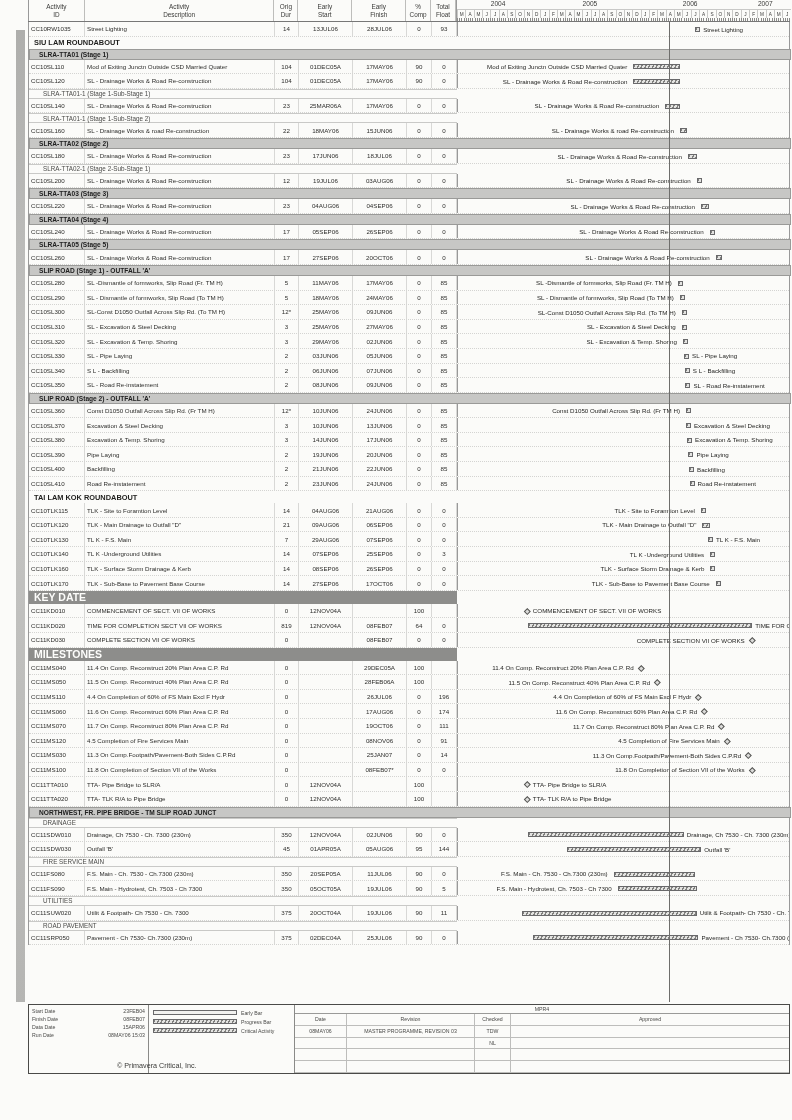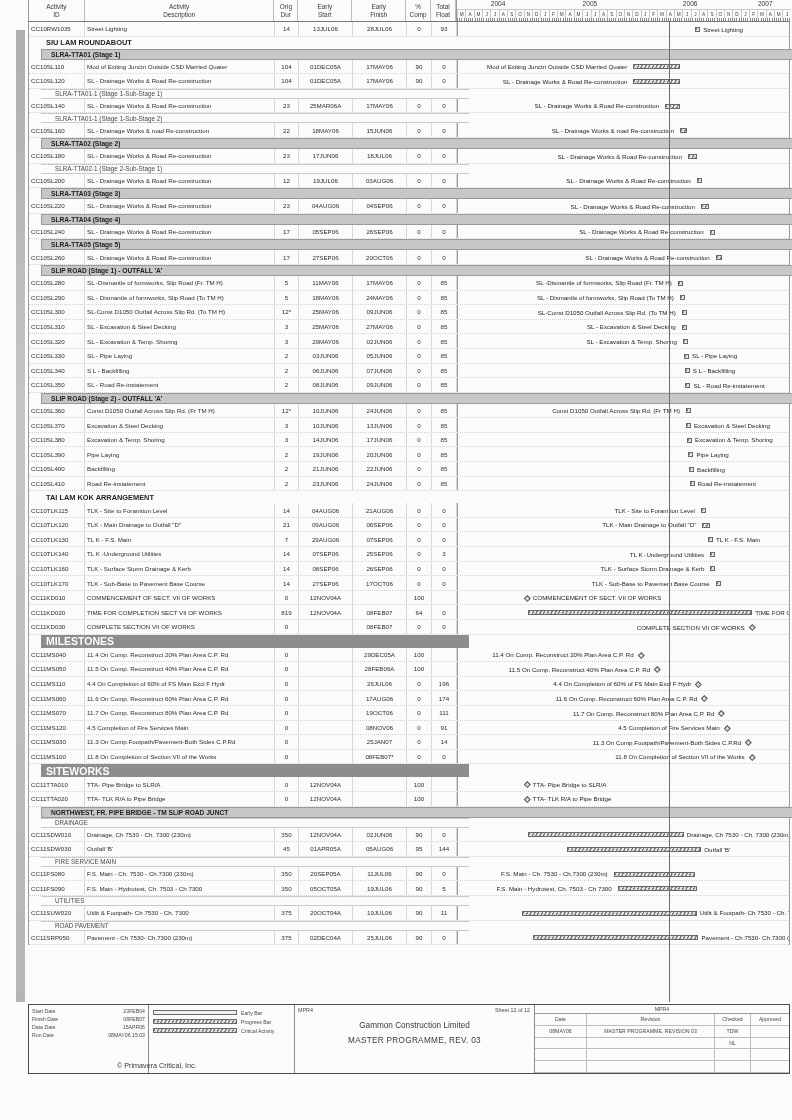--- a/index.html
+++ b/index.html
@@ -25,21 +25,21 @@
   .row{position:relative;display:flex;box-sizing:border-box;}
   .r-act{height:14.6px;border-bottom:1px dotted #d4d4d2;}
   .r-group{height:12px;} .r-stage{height:11px;} .r-sub{height:10px;}
   .r-major{height:20px;} .r-section{height:13px;}
   .tpart{width:428px;display:flex;box-sizing:border-box;height:100%;}
   .cell{box-sizing:border-box;border-right:1px solid #d8d8d6;display:flex;align-items:center;
     font-size:6.2px;color:#2e2e2c;overflow:hidden;white-space:nowrap;padding:0 2px;height:100%;}
   .c-center{justify-content:center;}
   .gpart{position:relative;width:334px;border-left:1px solid #999;box-sizing:border-box;height:100%;overflow:hidden;}
   
-  .band{position:absolute;top:0;bottom:0;left:12px;display:flex;align-items:center;box-sizing:border-box;z-index:2;}
+  .band{position:absolute;top:0;bottom:0;left:0;display:flex;align-items:center;box-sizing:border-box;z-index:2;}
   .b-group{width:428px;font-weight:bold;font-size:7.4px;padding-left:5px;color:#1e1e1c;}
   .b-stage{width:762px;background:#c7c7c5;border:0.5px solid #9a9a98;font-weight:bold;font-size:6.6px;padding-left:9px;color:#222;}
   .b-sub{width:428px;font-size:6.3px;color:#4a4a48;padding-left:14px;border-top:0.5px solid #c9c9c7;border-bottom:0.5px solid #c9c9c7;}
   .b-major{width:585px;background:#97979b;background:#949492;color:#fdfdfb;font-weight:bold;font-size:13.5px;padding-left:5px;letter-spacing:.2px;}
   .b-section{width:428px;background:#8d8d8b;color:#fdfdfb;font-weight:bold;font-size:10.5px;padding-left:5px;}
   
   .gbar{position:absolute;height:5px;box-sizing:border-box;border:0.5px solid #69696b;
     background:repeating-linear-gradient(115deg,#7f7f7d 0 1.4px,#e3e3e1 1.4px 3.4px);}
   .gms{position:absolute;width:4.6px;height:4.6px;border:0.8px solid #555553;background:#dcdcda;
     transform:rotate(45deg);box-sizing:border-box;}
@@ -548,21 +548,21 @@
           <div class="cell c-center" style="width: 54px;">24JUN06</div>
           <div class="cell c-center" style="width: 25px;">0</div>
           <div class="cell c-center" style="width: 25px;">85</div>
         </div>
         <div class="gpart">
           <div class="gbar" style="left: 231.573px; width: 5px; top: 4.8px;"></div>
           <span class="glabel" style="top: 3.55px; left: 239.573px;">Road Re-instatement</span>
         </div>
       </div>
       <div class="row r-group">
-        <div class="band b-group">TAI LAM KOK ARRANGEMENT</div>
+        <div class="band b-group">TAI LAM KOK ROUNDABOUT</div>
       </div>
       <div class="row r-act">
         <div class="tpart">
           <div class="cell" style="width: 56px;">CC10TLK115</div>
           <div class="cell" style="width: 190px;">TLK - Site to Foramtion Level</div>
           <div class="cell c-center" style="width: 24px;">14</div>
           <div class="cell c-center" style="width: 54px;">04AUG06</div>
           <div class="cell c-center" style="width: 54px;">21AUG06</div>
           <div class="cell c-center" style="width: 25px;">0</div>
           <div class="cell c-center" style="width: 25px;">0</div>
@@ -639,20 +639,23 @@
           <div class="cell c-center" style="width: 24px;">14</div>
           <div class="cell c-center" style="width: 54px;">27SEP06</div>
           <div class="cell c-center" style="width: 54px;">17OCT06</div>
           <div class="cell c-center" style="width: 25px;">0</div>
           <div class="cell c-center" style="width: 25px;">0</div>
         </div>
         <div class="gpart">
           <div class="gbar" style="left: 257.737px; width: 5.56667px; top: 4.8px;"></div>
           <span class="glabel" style="top: 3.55px; right: 79.2633px;">TLK - Sub-Base to Pavement Base Course</span>
         </div>
+      </div>
+      <div class="row r-section">
+        <div class="band b-section">KEY DATE</div>
       </div>
       <div class="row r-act">
         <div class="tpart">
           <div class="cell" style="width: 56px;">CC11KD010</div>
           <div class="cell" style="width: 190px;">COMMENCEMENT OF SECT. VII OF WORKS</div>
           <div class="cell c-center" style="width: 24px;">0</div>
           <div class="cell c-center" style="width: 54px;">12NOV04A</div>
           <div class="cell c-center" style="width: 54px;"></div>
           <div class="cell c-center" style="width: 25px;">100</div>
           <div class="cell c-center" style="width: 25px;"></div>
@@ -807,23 +810,20 @@
           <div class="cell c-center" style="width: 24px;">0</div>
           <div class="cell c-center" style="width: 54px;"></div>
           <div class="cell c-center" style="width: 54px;">08FEB07*</div>
           <div class="cell c-center" style="width: 25px;">0</div>
           <div class="cell c-center" style="width: 25px;">0</div>
         </div>
         <div class="gpart">
           <div class="gms" style="left: 291.698px; top: 5px;"></div>
           <span class="glabel" style="top: 3.55px; right: 44.3017px;">11.8 On Completion of Section VII of the Works</span>
         </div>
-      </div>
-      <div class="row r-section">
-        <div class="band b-section">SITEWORKS</div>
       </div>
       <div class="row r-act">
         <div class="tpart">
           <div class="cell" style="width: 56px;">CC11TTA010</div>
           <div class="cell" style="width: 190px;">TTA- Pipe Bridge to SLR/A</div>
           <div class="cell c-center" style="width: 24px;">0</div>
           <div class="cell c-center" style="width: 54px;">12NOV04A</div>
           <div class="cell c-center" style="width: 54px;"></div>
           <div class="cell c-center" style="width: 25px;">100</div>
           <div class="cell c-center" style="width: 25px;"></div>
@@ -982,26 +982,20 @@
         </div>
         <div class="lrow">
           <span class="lbar lb-progress"></span>
           <span class="llab">Progress Bar</span>
         </div>
         <div class="lrow">
           <span class="lbar lb-critical"></span>
           <span class="llab">Critical Activity</span>
         </div>
       </div>
-    <div id="f-title" class="fcell">
-      <div class="mpr">MPR4</div>
-      <div class="sheet">Sheet 12 of 12</div>
-      <div class="company">Gammon Construction Limited</div>
-      <div class="prog">MASTER PROGRAMME, REV. 03</div>
-    </div>
     <div id="f-rev" class="fcell">
       <div class="rtitle">MPR4</div>
     <div class="rtrow">
           <div class="rt-c0">Date</div>
           <div class="rt-c1">Revision</div>
           <div class="rt-c2">Checked</div>
           <div class="rt-c3">Approved</div>
         </div>
         <div class="rtrow">
           <div class="rt-c0">08MAY06</div>

